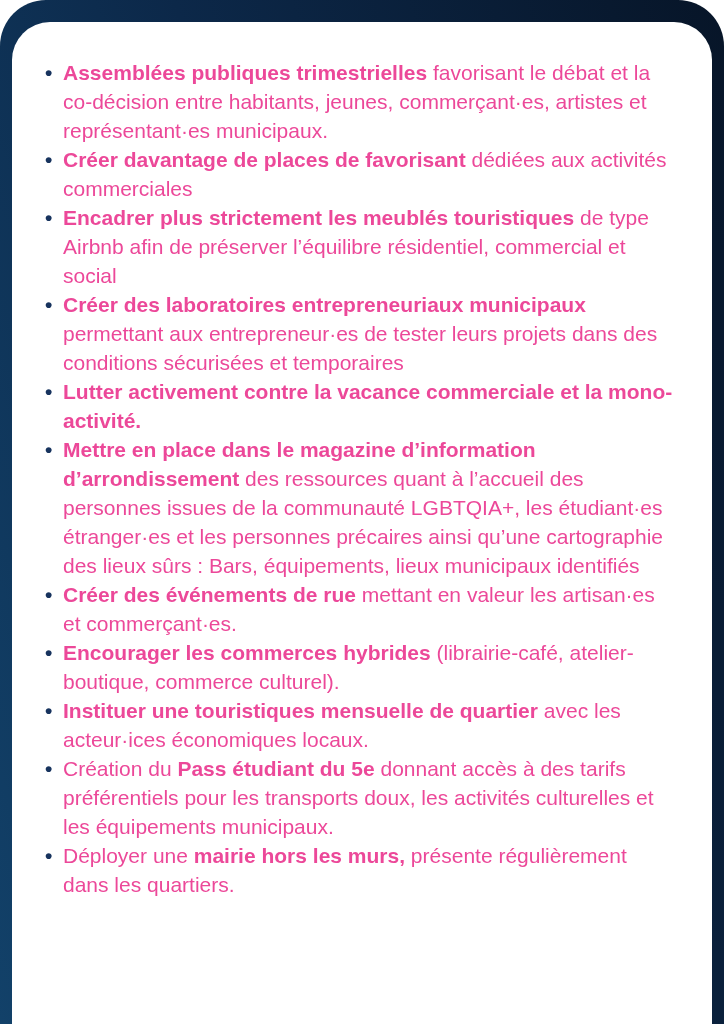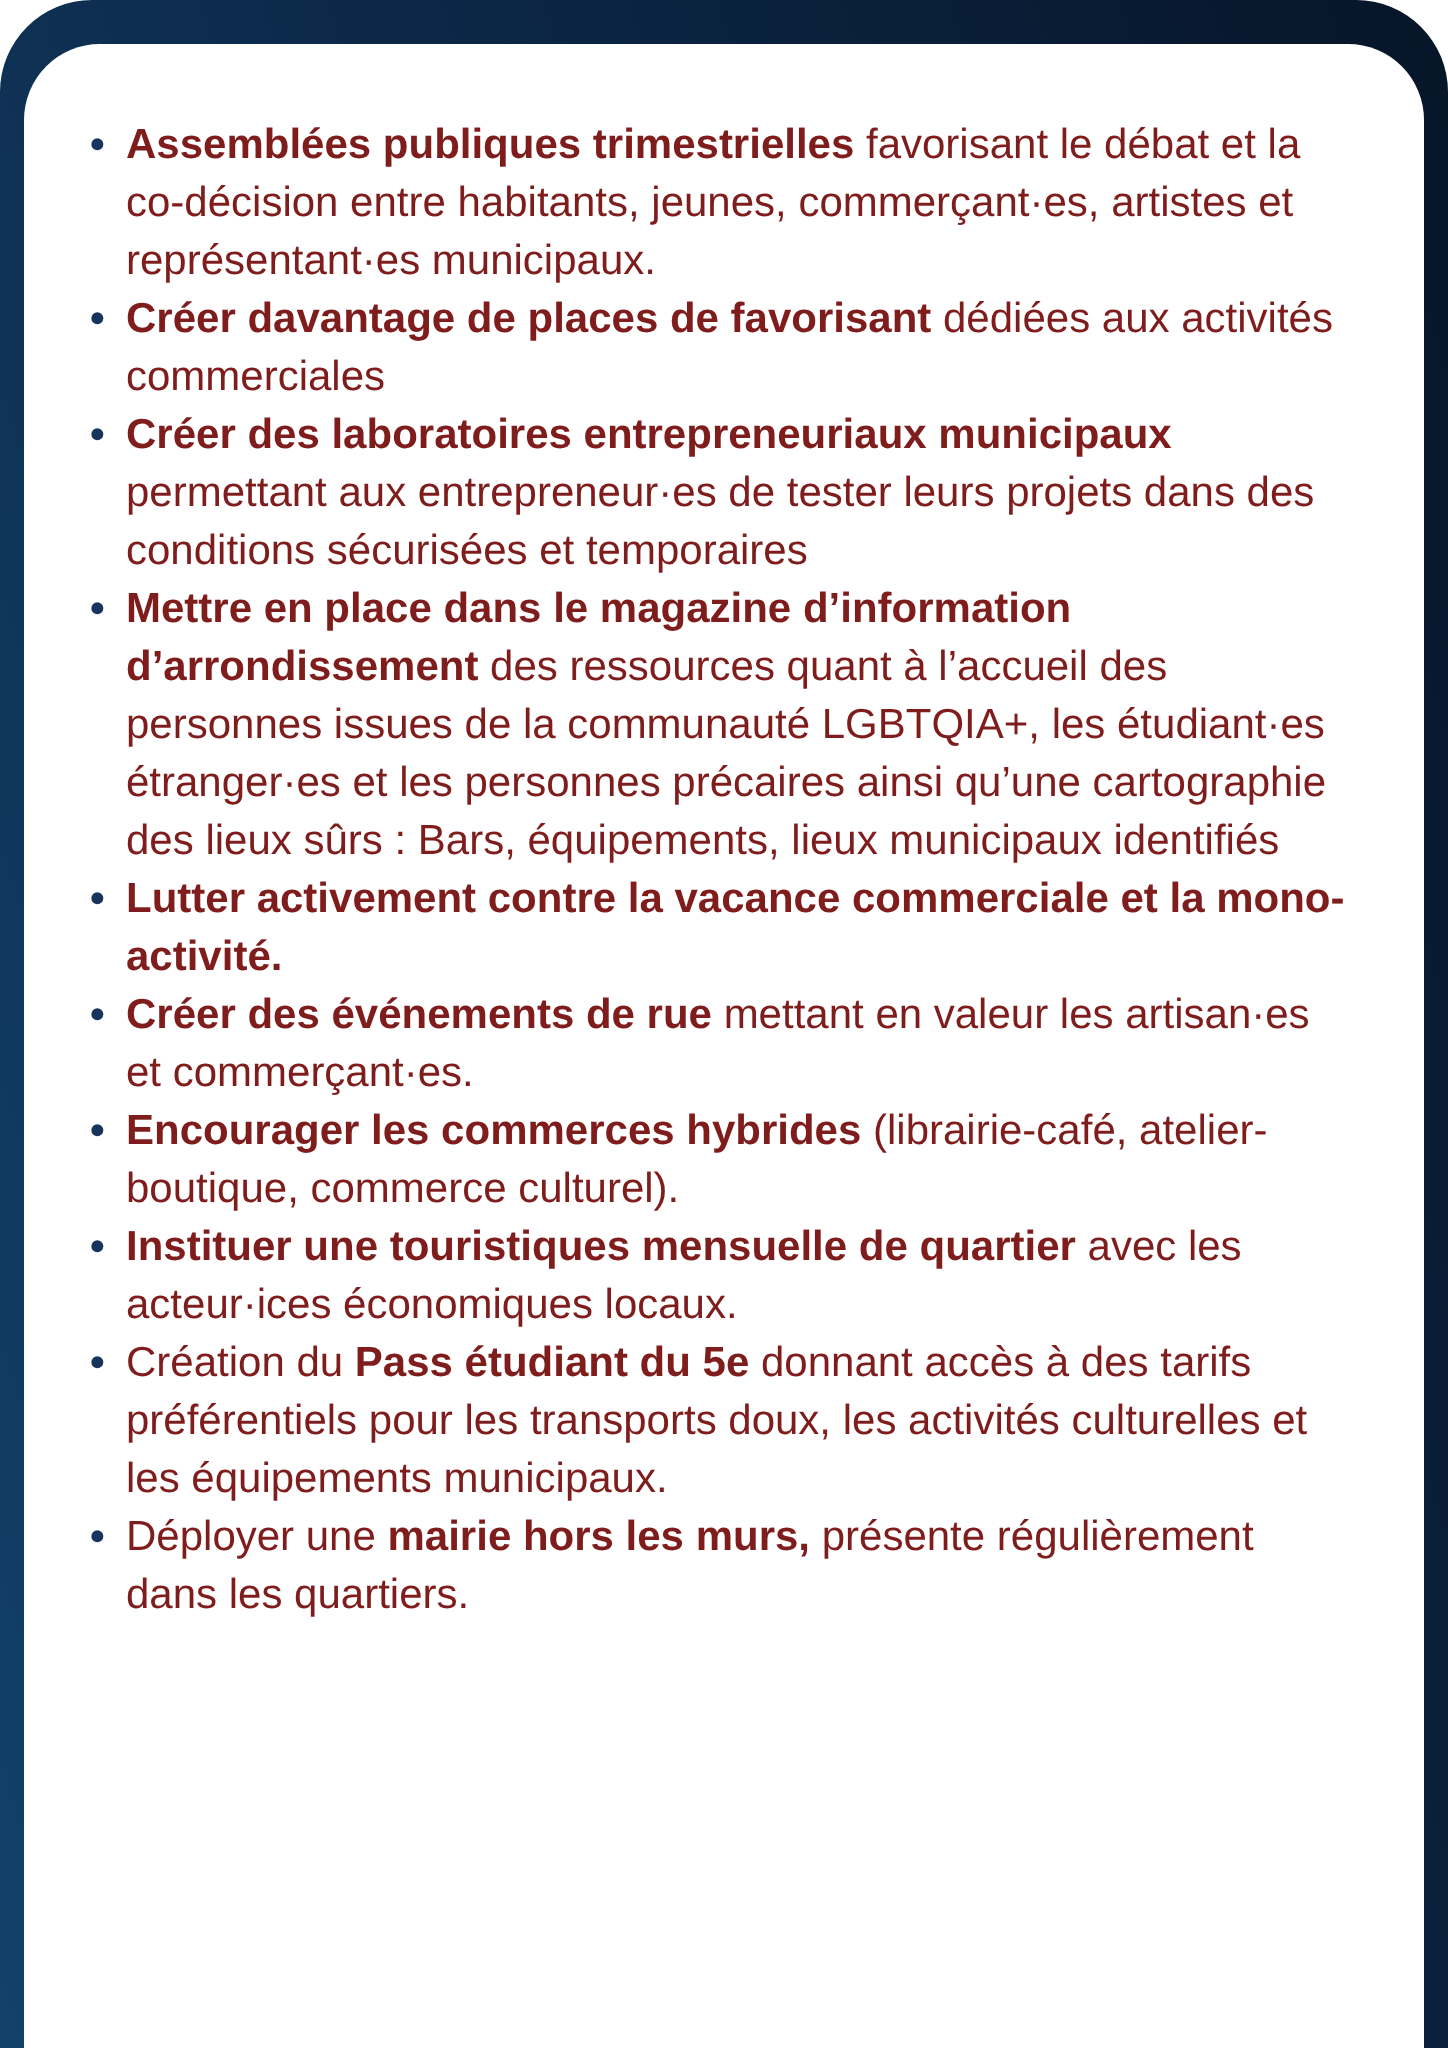--- a/index.html
+++ b/index.html
@@ -29,21 +29,21 @@
     top: 22px;
     bottom: -40px;
     background: #ffffff;
     border-radius: 38px 38px 0 0;
   }
   ul.proposals {
     list-style: none;
     margin: 0;
     padding: 36px 26px 0 33px;
     max-width: 632px;
-    color: #7f1d1d;
+    color: #ec4899;
     font-size: 21px;
     line-height: 29px;
   }
   ul.proposals li {
     position: relative;
     padding-left: 18px;
   }
   ul.proposals li::before {
     content: "\2022";
     position: absolute;
@@ -57,23 +57,24 @@
   }
 </style>
 </head>
 <body>
 
 <div class="band">
   <div class="card">
     <ul class="proposals">
         <li><span class="b">Assemblées publiques trimestrielles</span><span> favorisant le débat et la co-décision entre habitants, jeunes, commerçant·es, artistes et représentant·es municipaux.</span></li>
         <li><span class="b">Créer davantage de places de favorisant</span><span> dédiées aux activités commerciales</span></li>
+        <li><span class="b">Encadrer plus strictement les meublés touristiques</span><span> de type Airbnb afin de préserver l’équilibre résidentiel, commercial et social</span></li>
         <li><span class="b">Créer des laboratoires entrepreneuriaux municipaux</span><span> permettant aux entrepreneur·es de tester leurs projets dans des conditions sécurisées et temporaires</span></li>
+        <li><span class="b">Lutter activement contre la vacance commerciale et la mono-activité.</span></li>
         <li><span class="b">Mettre en place dans le magazine d’information d’arrondissement</span><span> des ressources quant à l’accueil des personnes issues de la communauté LGBTQIA+, les étudiant·es étranger·es et les personnes précaires ainsi qu’une cartographie des lieux sûrs : Bars, équipements, lieux municipaux identifiés</span></li>
-        <li><span class="b">Lutter activement contre la vacance commerciale et la mono-activité.</span></li>
         <li><span class="b">Créer des événements de rue</span><span> mettant en valeur les artisan·es et commerçant·es.</span></li>
         <li><span class="b">Encourager les commerces hybrides</span><span> (librairie-café, atelier-boutique, commerce culturel).</span></li>
         <li><span class="b">Instituer une touristiques mensuelle de quartier</span><span> avec les acteur·ices économiques locaux.</span></li>
         <li><span>Création du </span><span class="b">Pass étudiant du 5e</span><span> donnant accès à des tarifs préférentiels pour les transports doux, les activités culturelles et les équipements municipaux.</span></li>
         <li><span>Déployer une </span><span class="b">mairie hors les murs,</span><span> présente régulièrement dans les quartiers.</span></li>
       </ul>
   </div>
 </div>
 
 </body></html>

